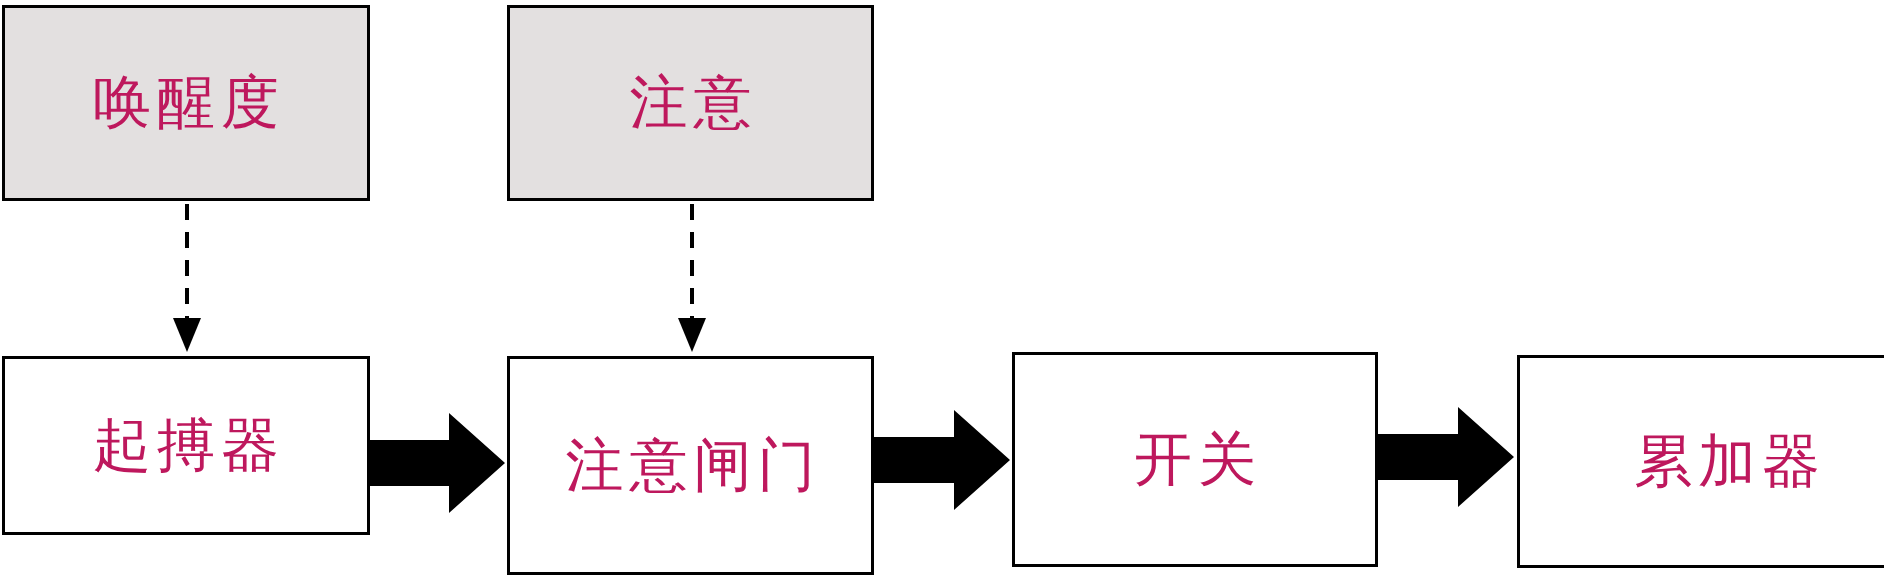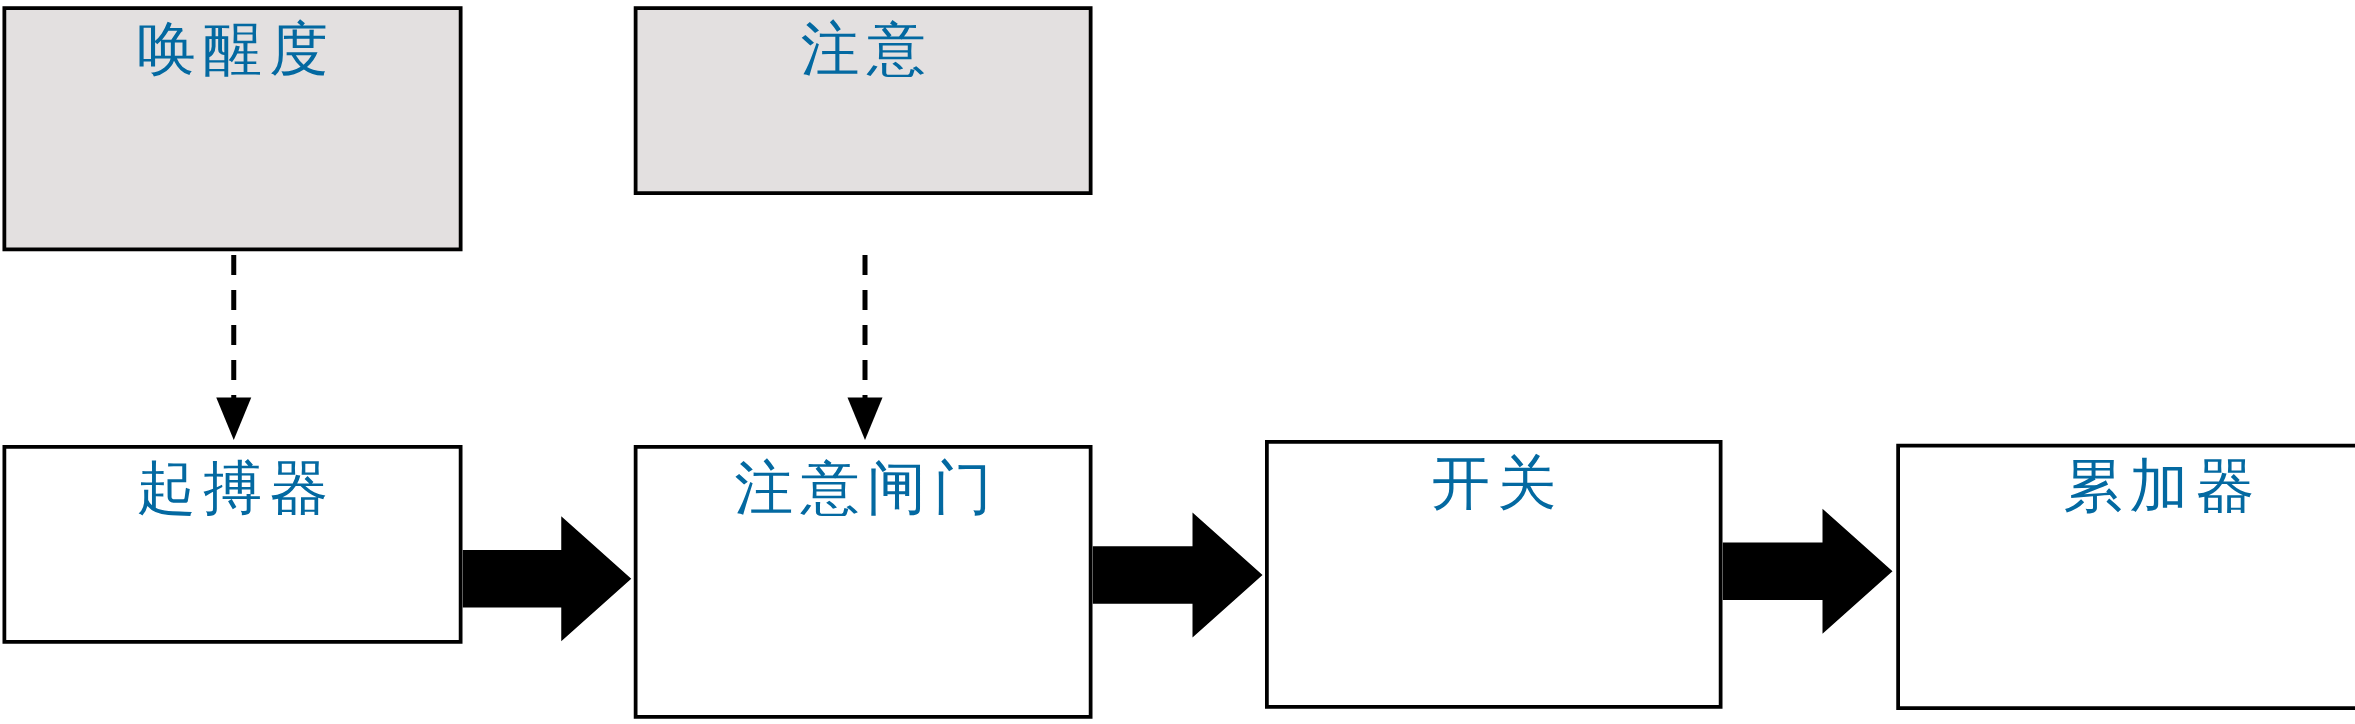--- a/index.html
+++ b/index.html
@@ -13,41 +13,41 @@
     width: 1884px;
     height: 579px;
     background: #ffffff;
     overflow: hidden;
   }
   .box {
     position: absolute;
     border: 3px solid #000000;
     box-sizing: border-box;
     display: flex;
-    align-items: flex-start;
+    align-items: center;
     justify-content: center;
-    font-size: 47px;
+    font-size: 58px;
     letter-spacing: 6px;
-    color: #0369a1;
+    color: #be185d;
   }
   .box .label {
     transform: translateX(3px); 
     white-space: nowrap;
   }
   .box.top {
     background: #e3e0e0;
   }
   .box.bottom {
     background: #ffffff;
   }
   
   #box-arousal   { left: 2px;    top: 5px;   width: 368px; height: 196px; }
-  #box-attention { left: 507px;  top: 5px;   width: 367px; height: 151px; }
+  #box-attention { left: 507px;  top: 5px;   width: 367px; height: 196px; }
   
-  #box-pacemaker   { left: 2px;    top: 356px; width: 368px; height: 159px; }
+  #box-pacemaker   { left: 2px;    top: 356px; width: 368px; height: 179px; }
   #box-gate        { left: 507px;  top: 356px; width: 367px; height: 219px; }
   #box-switch      { left: 1012px; top: 352px; width: 366px; height: 215px; }
   #box-accumulator { left: 1517px; top: 355px; width: 420px; height: 213px; }
   svg#arrow-layer {
     position: absolute;
     left: 0;
     top: 0;
     width: 1884px;
     height: 579px;
     pointer-events: none;

